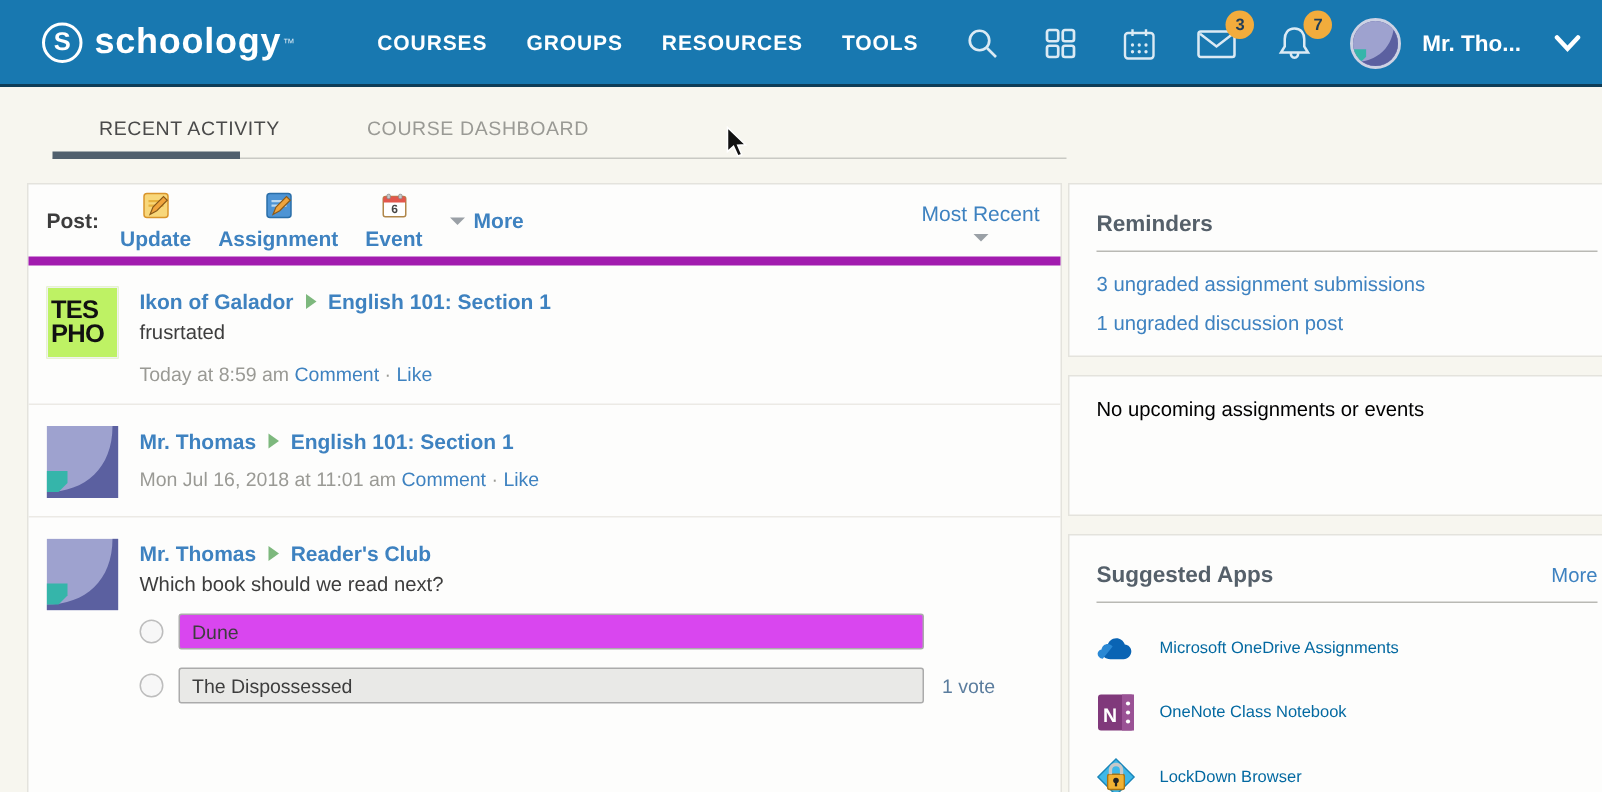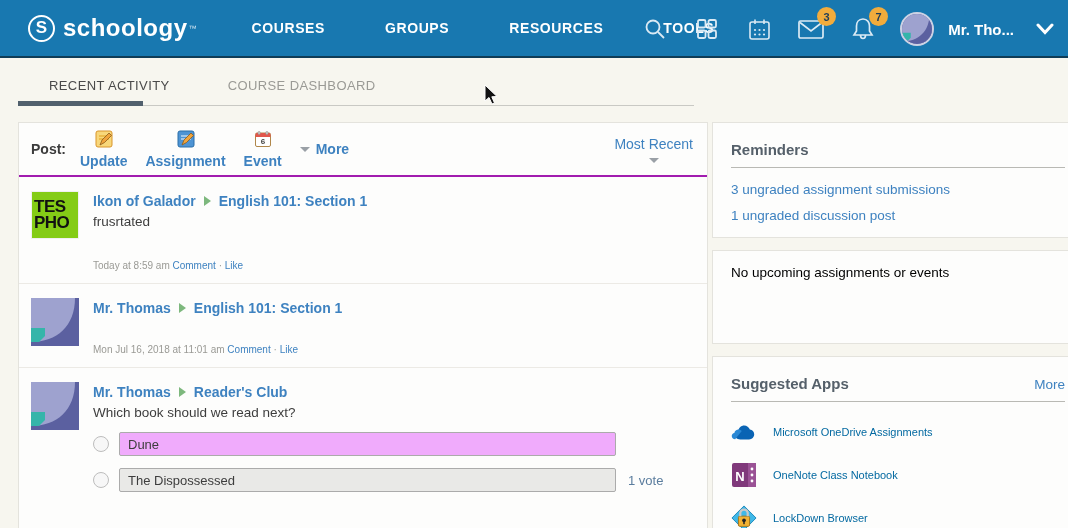--- a/index.html
+++ b/index.html
@@ -18,83 +18,83 @@
     display:flex; align-items:center;
   }
   .brand { display:flex; align-items:center; margin-left:28px; cursor:pointer; }
   .brand-circle {
     width:27px; height:27px; border:2px solid #fff; border-radius:50%;
     color:#fff; font-weight:bold; font-size:17px;
     display:flex; align-items:center; justify-content:center; margin-right:8px;
   }
   .brand-text { color:#fff; font-size:24px; font-weight:bold; letter-spacing:0.5px; }
   .brand-tm { color:#cfe3f0; font-size:8px; vertical-align:top; margin-left:1px; }
-  .nav-links { display:flex; margin-left:55px; gap:60px; }
+  .nav-links { display:flex; margin-left:55px; gap:26px; }
   .nav-link { color:#fff; font-size:14px; font-weight:bold; letter-spacing:0.6px; cursor:pointer; }
   .nav-right { position:absolute; right:14px; top:0; height:58px; display:flex; align-items:center; gap:22px; }
   .nav-icon { position:relative; width:30px; height:30px; display:flex; align-items:center; justify-content:center; cursor:pointer; }
   .nav-icon svg { display:block; }
   .badge {
     position:absolute; top:-7px; right:-10px; min-width:19px; height:19px;
     background:#f2ac3c; border-radius:50%; color:#1f3d59; font-size:11px; font-weight:bold;
     display:flex; align-items:center; justify-content:center;
   }
   .nav-avatar {
     width:34px; height:34px; border-radius:50%; border:2px solid #cdd2e4;
     overflow:hidden; cursor:pointer; background:#5b60a0;
   }
   .nav-user { color:#ffffff; font-size:15px; font-weight:bold; margin-left:-8px; cursor:pointer; }
   .nav-caret { margin-left:0px; cursor:pointer; display:flex; align-items:center; }
 
   
-  .tabs { position:absolute; left:18px; top:78px; width:676px; }
+  .tabs { position:absolute; left:35px; top:78px; width:676px; }
   .tab-row { display:flex; gap:58px; padding-left:31px; }
   .tab { font-size:13px; letter-spacing:0.4px; cursor:pointer; padding-bottom:12px; }
   .tab.active { color:#4a4a4a; }
   .tab.inactive { color:#9a9a95; }
   .tab-line { position:relative; height:1px; background:#c9c9c4; width:676px; }
   .tab-underline { position:absolute; left:0; top:-4px; width:125px; height:5px; background:#51606d; }
 
   
   .panel { position:absolute; background:#fdfdfc; border:1px solid #e4e3dd; }
   .main-panel { left:18px; top:122px; width:690px; height:420px; }
   .side-panel { left:712px; width:372px; }
   .p-reminders { top:122px; height:116px; }
   .p-upcoming { top:250px; height:94px; }
   .p-apps { top:356px; height:186px; }
 
   
-  .post-bar { display:flex; align-items:center; height:54px; padding:0 14px 0 12px; border-bottom:2px solid #a21caf;text-align:center; }
+  .post-bar { display:flex; align-items:center; height:54px; padding:0 14px 0 12px; border-bottom:6px solid #a21caf;text-align:center; }
   .post-label { font-weight:bold; font-size:14px; color:#3c3c3c; margin-right:14px; }
   .post-action { display:flex; align-items:center; gap:5px; margin-right:18px; cursor:pointer;flex-direction:column; }
   .post-action .lbl { color:#3e82c0; font-size:14px; font-weight:bold; }
   .caret-gray { width:0; height:0; border-left:5px solid transparent; border-right:5px solid transparent; border-top:5px solid #9aa0a6; display:inline-block; }
   .post-more { display:flex; align-items:center; gap:6px; cursor:pointer; }
   .sort { margin-left:auto; display:flex; align-items:center; gap:6px; cursor:pointer;flex-direction:column; }
   .sort .lbl { color:#3e82c0; font-size:14px; }
 
   
   .feed-item { display:flex; padding:14px 14px 12px 12px; border-bottom:1px solid #eceae5; }
   .feed-item:last-child { border-bottom:none; }
   .avatar48 { width:48px; height:48px; flex:0 0 48px; margin-right:14px; overflow:hidden; }
-  .avatar-photo { background:#84cc16; border:1px solid #f0f0f0; font-weight:bold; color:#111;
+  .avatar-photo { background:#bef264; border:1px solid #f0f0f0; font-weight:bold; color:#111;
     font-size:17px; line-height:16px; letter-spacing:-0.5px; display:flex; flex-direction:column; justify-content:center; padding-left:2px; }
   .feed-body { flex:1; }
   .feed-title { font-size:14px; font-weight:bold; display:flex; align-items:center; gap:8px; margin-top:2px; }
   .feed-title a { color:#3e82c0; cursor:pointer; }
   .arrow-sep { width:0; height:0; border-top:5px solid transparent; border-bottom:5px solid transparent; border-left:7px solid #7db87d; display:inline-block; }
   .feed-text { font-size:13.5px; color:#3d3d3d; margin-top:3px; line-height:1.45; max-width:585px; }
-  .feed-meta { font-size:10px; color:#9a9a95; margin-top:28px; }
+  .feed-meta { font-size:13px; color:#9a9a95; margin-top:10px; }
   .feed-meta .link { color:#3e82c0; cursor:pointer; }
 
   
   .poll { margin-top:10px; }
   .poll-row { display:flex; align-items:center; margin-bottom:12px; }
   .radio { width:16px; height:16px; border-radius:50%; border:1px solid #bdbdbd; background:#f7f7f7; margin-right:10px; cursor:pointer; flex:0 0 16px; }
-  .poll-box { width:497px; height:24px; border:1px solid #ababab; border-radius:2px; background:#f0abfc;
+  .poll-box { width:497px; height:24px; border:1px solid #ababab; border-radius:2px; background:#d946ef;
     font-size:13px; color:#3d3d3d; display:flex; align-items:center; padding-left:8px; }
   .poll-box.voted { background:#e9e9e7; }
   .poll-votes { font-size:13px; color:#5b7d9e; margin-left:12px; }
 
   
   .side-head { display:flex; align-items:baseline; justify-content:space-between;
     margin:18px 18px 0 18px; padding-bottom:9px; border-bottom:1px solid #b9b9b4; }
   .side-title { font-size:15px; font-weight:bold; color:#55606a; }
   .side-action { font-size:13.5px; color:#3e82c0; cursor:pointer; }
   .side-links { padding:14px 18px 0 18px; }

